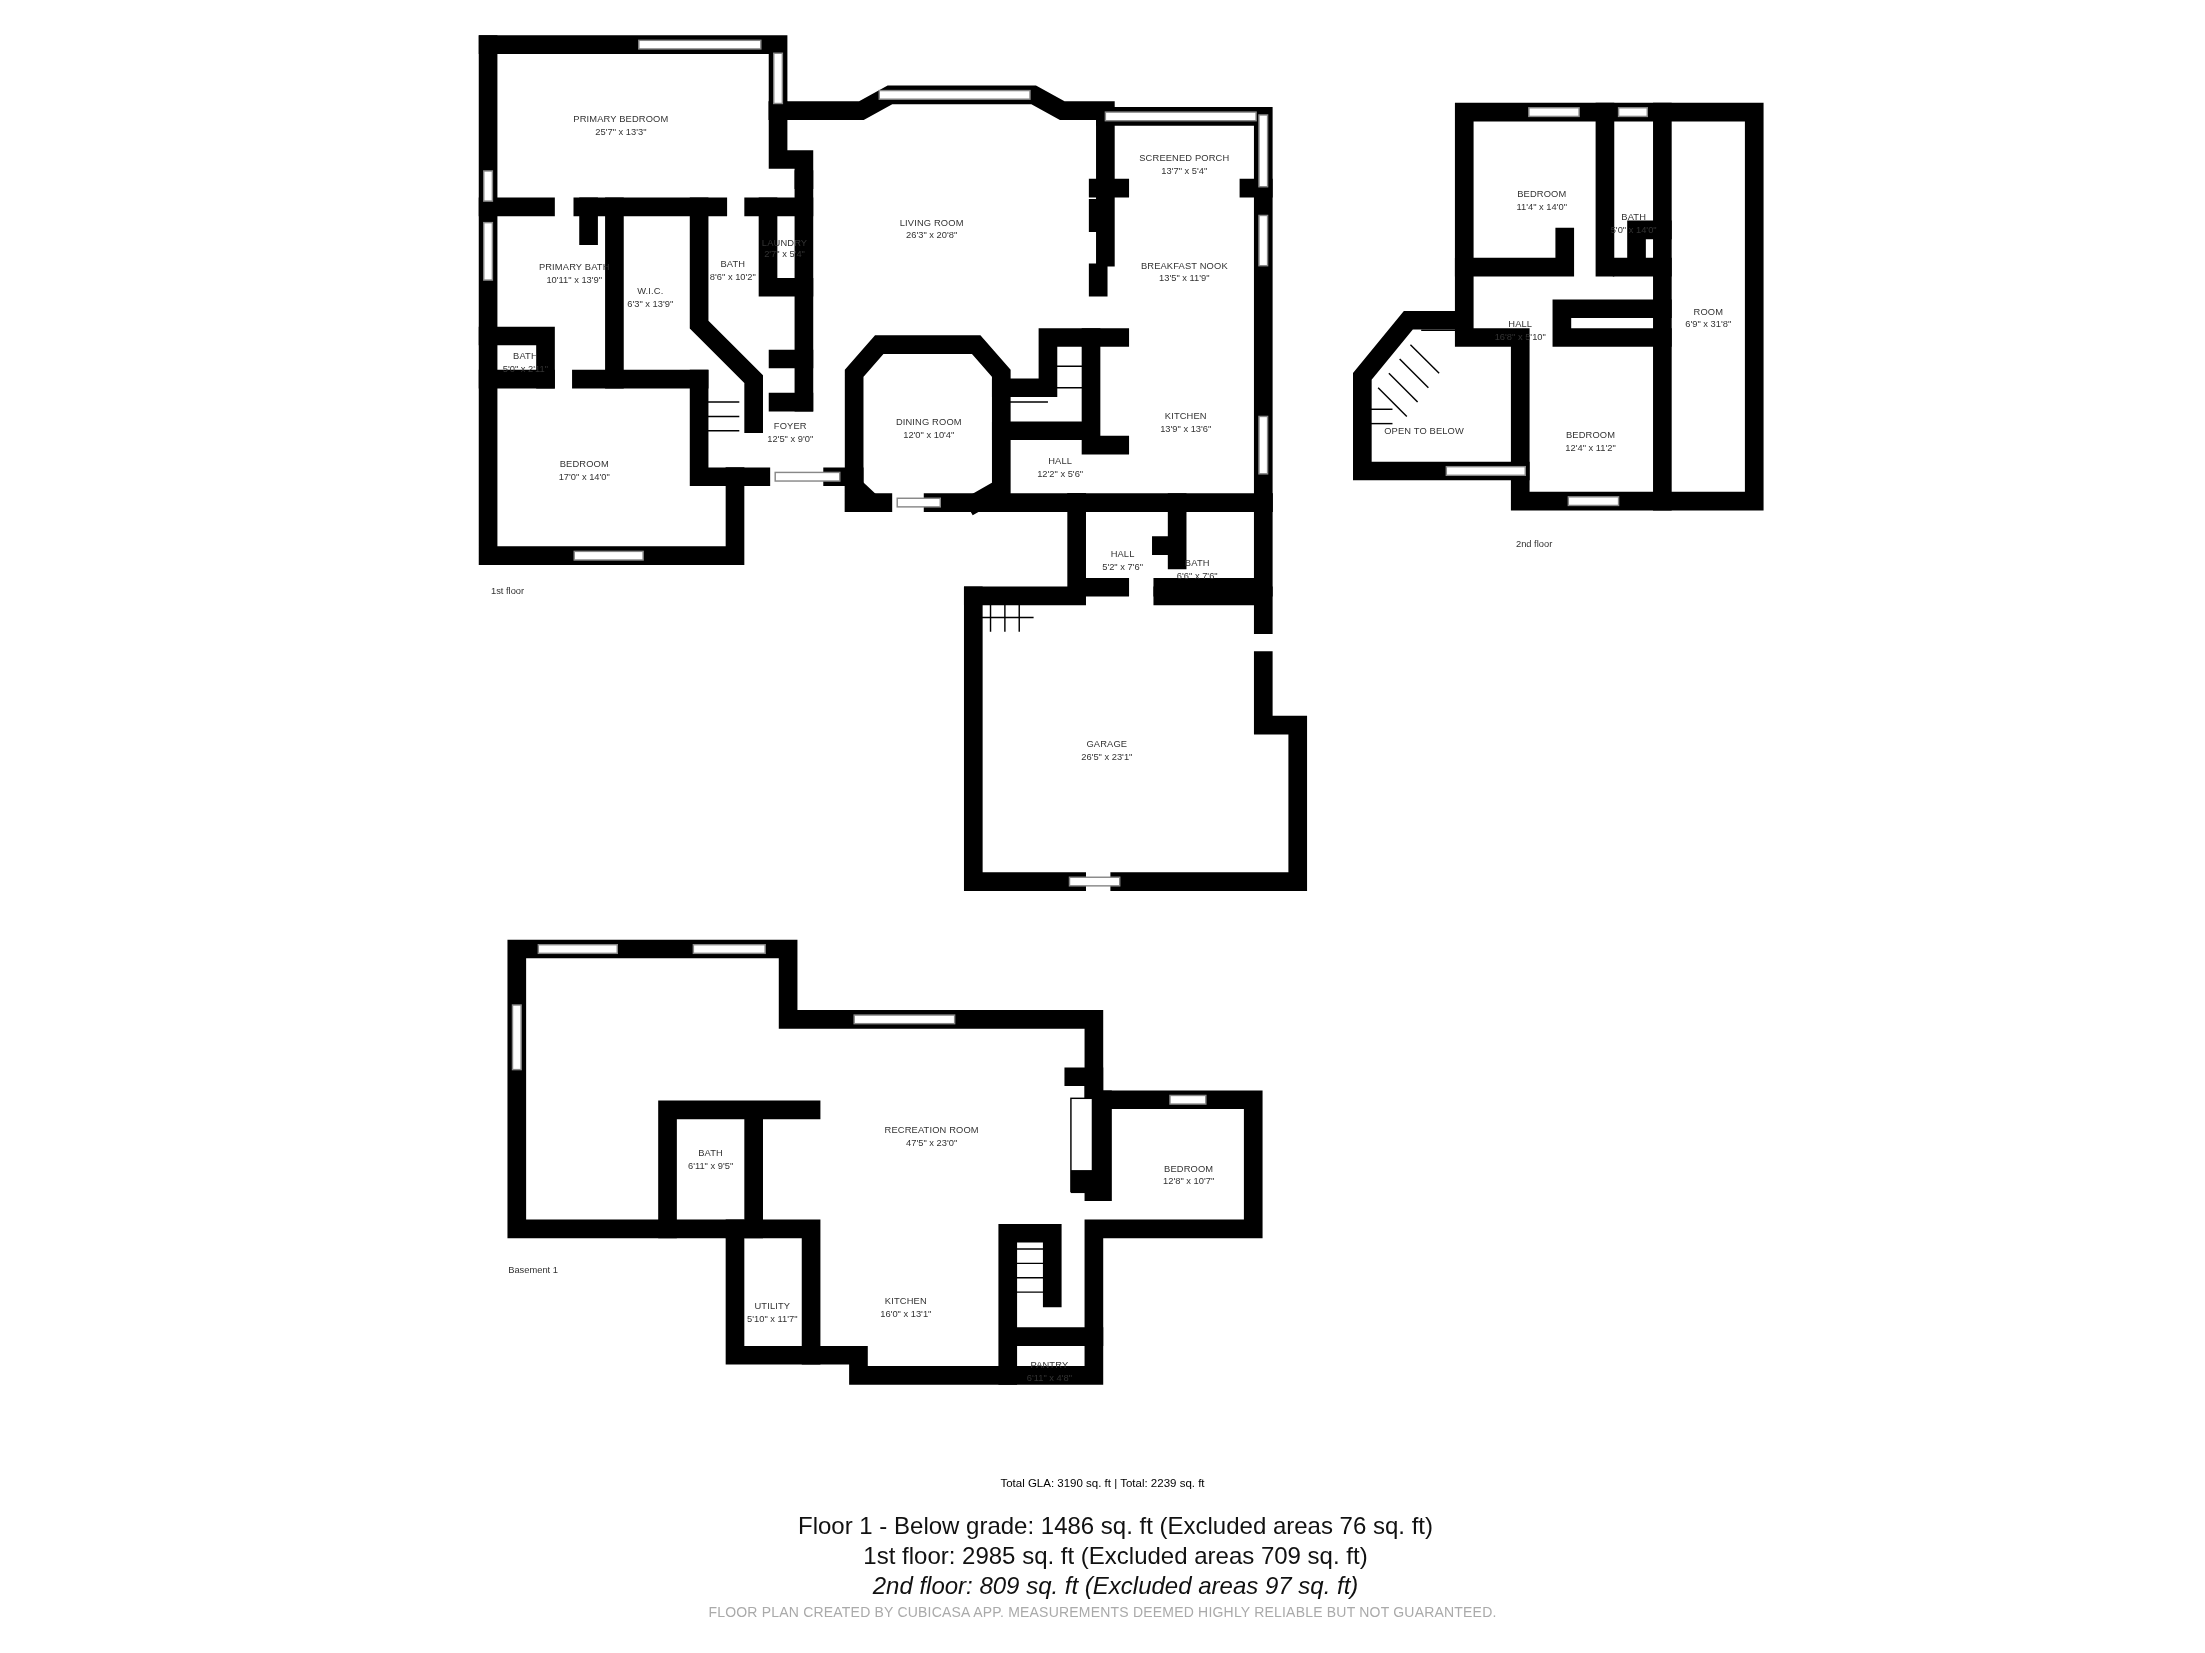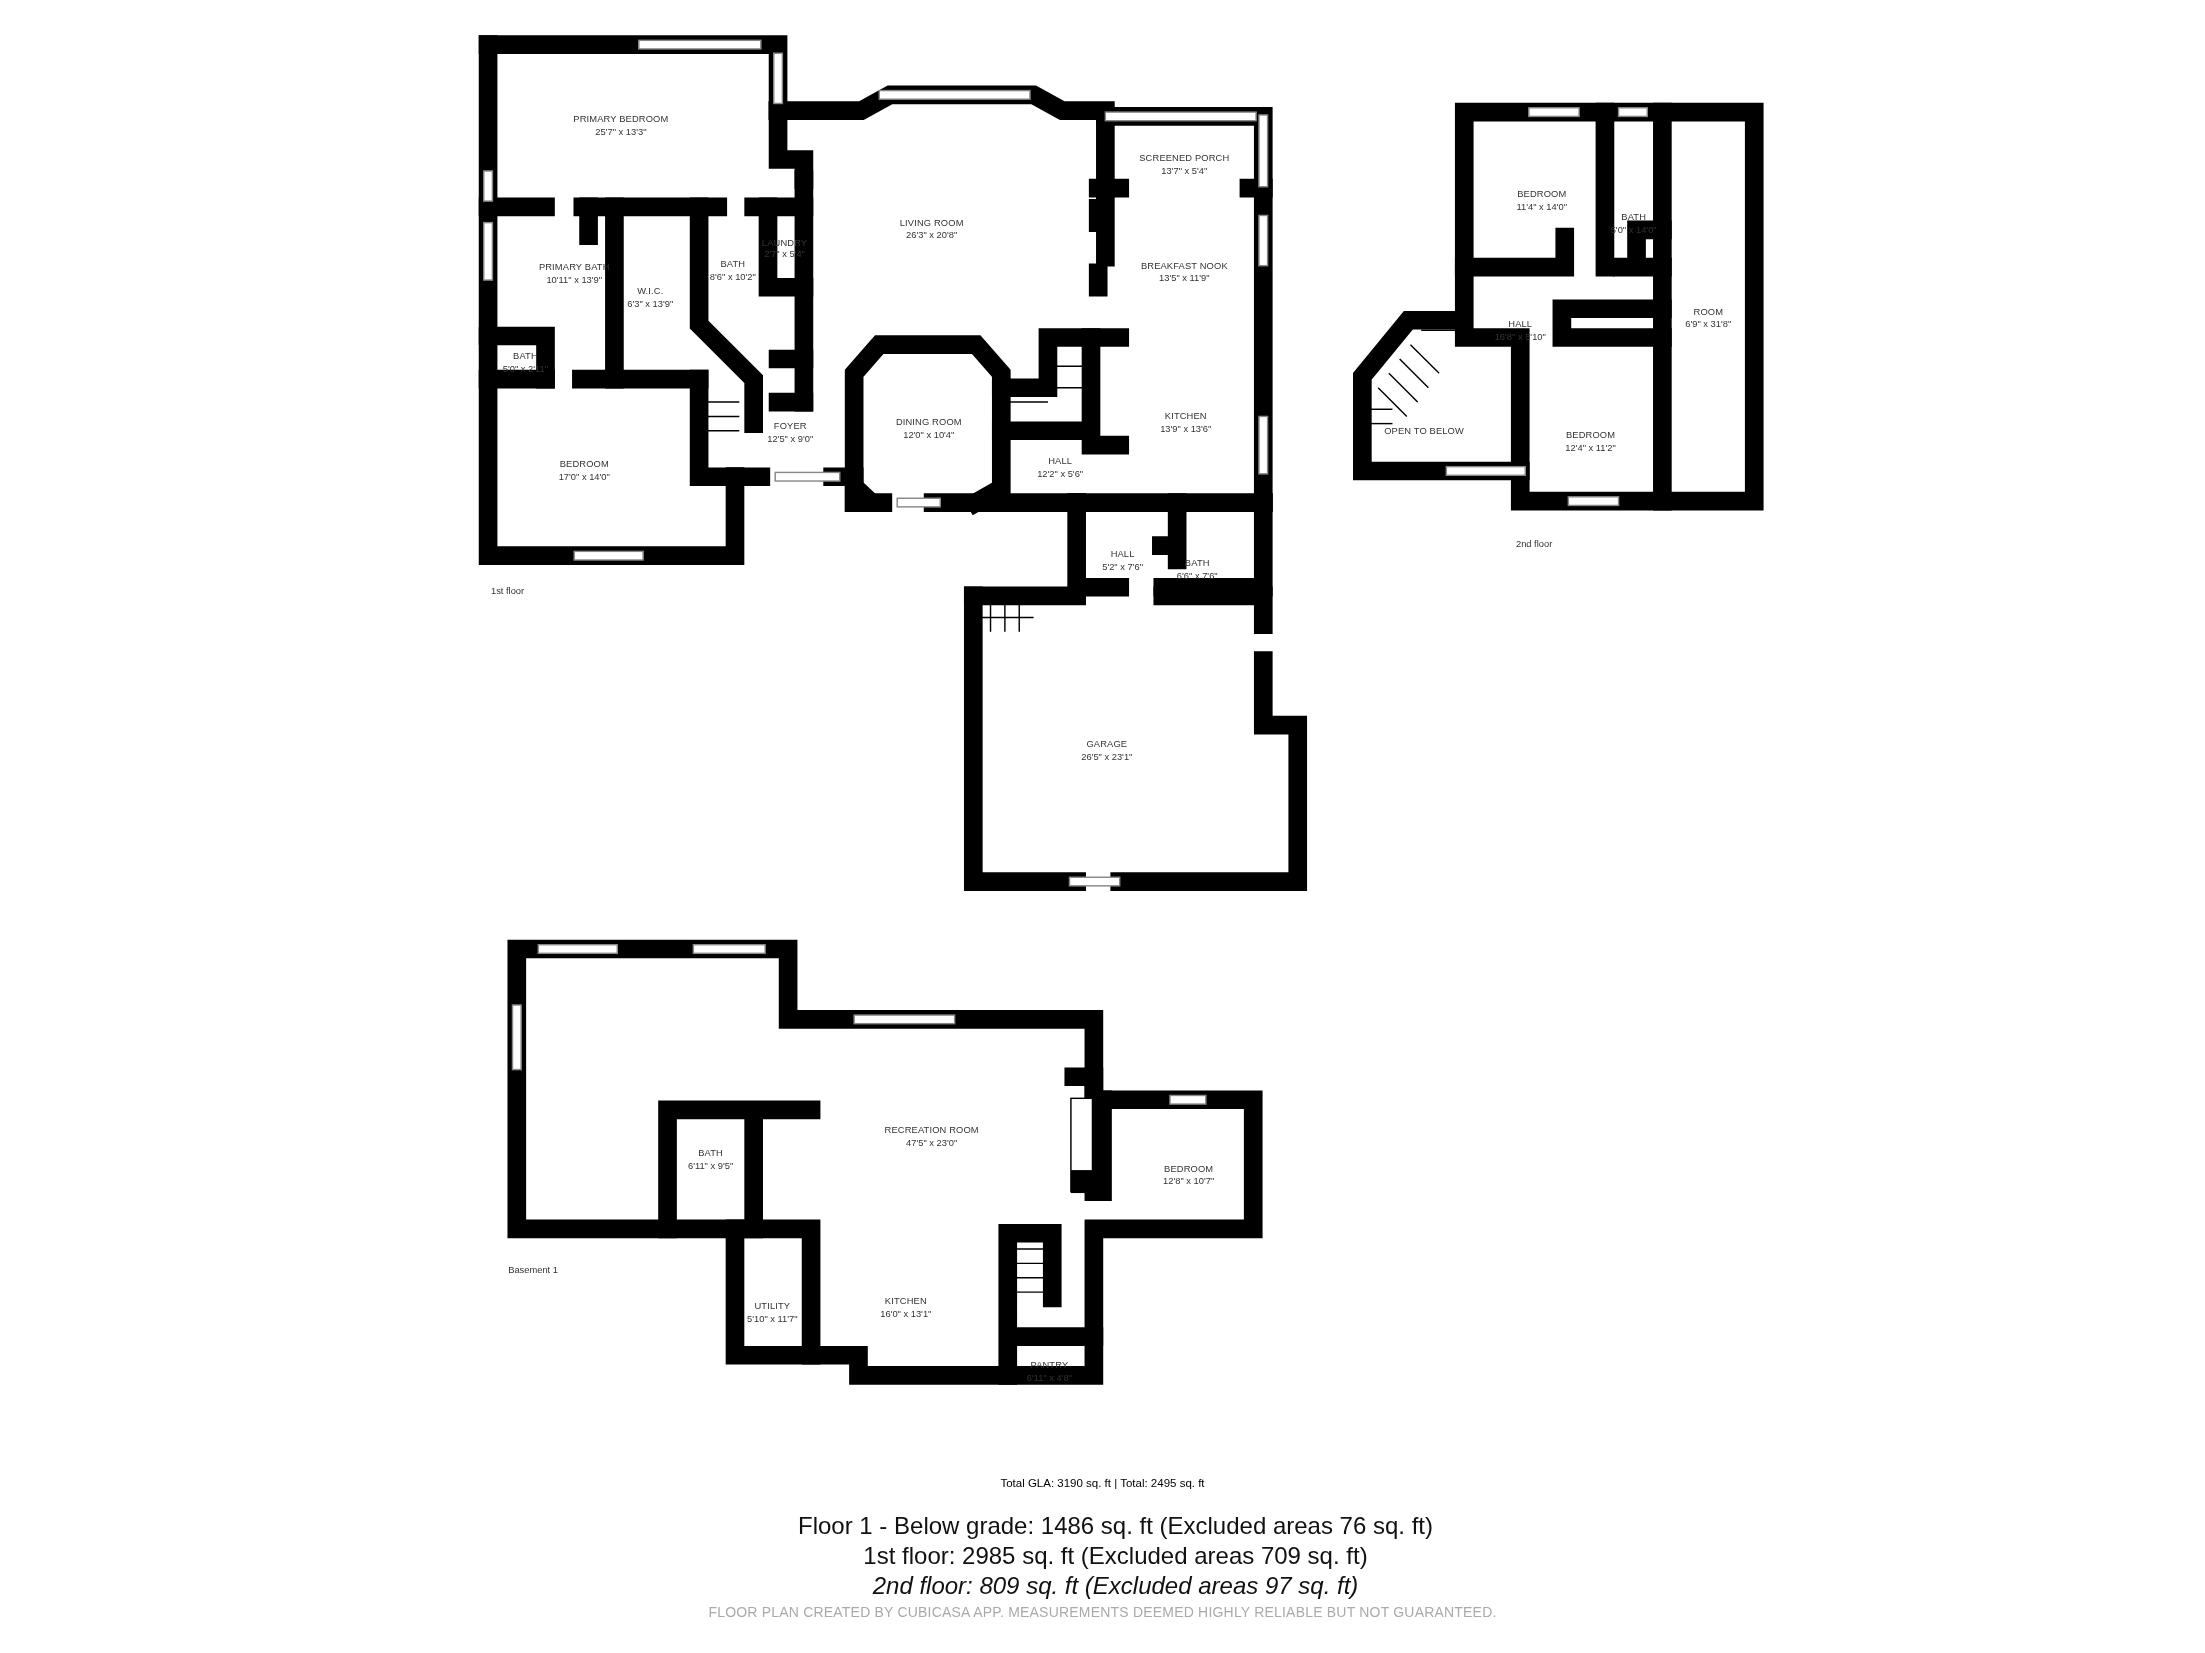--- a/index.html
+++ b/index.html
@@ -186,18 +186,18 @@
     <text class="room-name" x="1076" y="1824">UTILITY</text>
     <text class="room-dim" x="1076" y="1842">5'10" x 11'7"</text>
     <text class="room-name" x="1262" y="1816">KITCHEN</text>
     <text class="room-dim" x="1262" y="1834">16'0" x 13'1"</text>
     <text class="room-name" x="1462" y="1906">PANTRY</text>
     <text class="room-dim" x="1462" y="1924">6'11" x 4'8"</text>
     <text class="floor-label" x="708" y="1774">Basement 1</text>
   </g>
 </svg>
 
-<div class="summary total" style="position:absolute; top:1477px;">Total GLA: 3190 sq. ft | Total: 2495 sq. ft</div>
+<div class="summary total" style="position:absolute; top:1477px;">Total GLA: 3190 sq. ft | Total: 2239 sq. ft</div>
 <div class="line" style="top:1512px;">Floor 1 - Below grade: 1486 sq. ft (Excluded areas 76 sq. ft)</div>
 <div class="line" style="top:1542px;">1st floor: 2985 sq. ft (Excluded areas 709 sq. ft)</div>
 <div class="line" style="top:1572px;font-style:italic;">2nd floor: 809 sq. ft (Excluded areas 97 sq. ft)</div>
 <div class="disclaimer">FLOOR PLAN CREATED BY CUBICASA APP. MEASUREMENTS DEEMED HIGHLY RELIABLE BUT NOT GUARANTEED.</div>
 
 
 </body></html>

